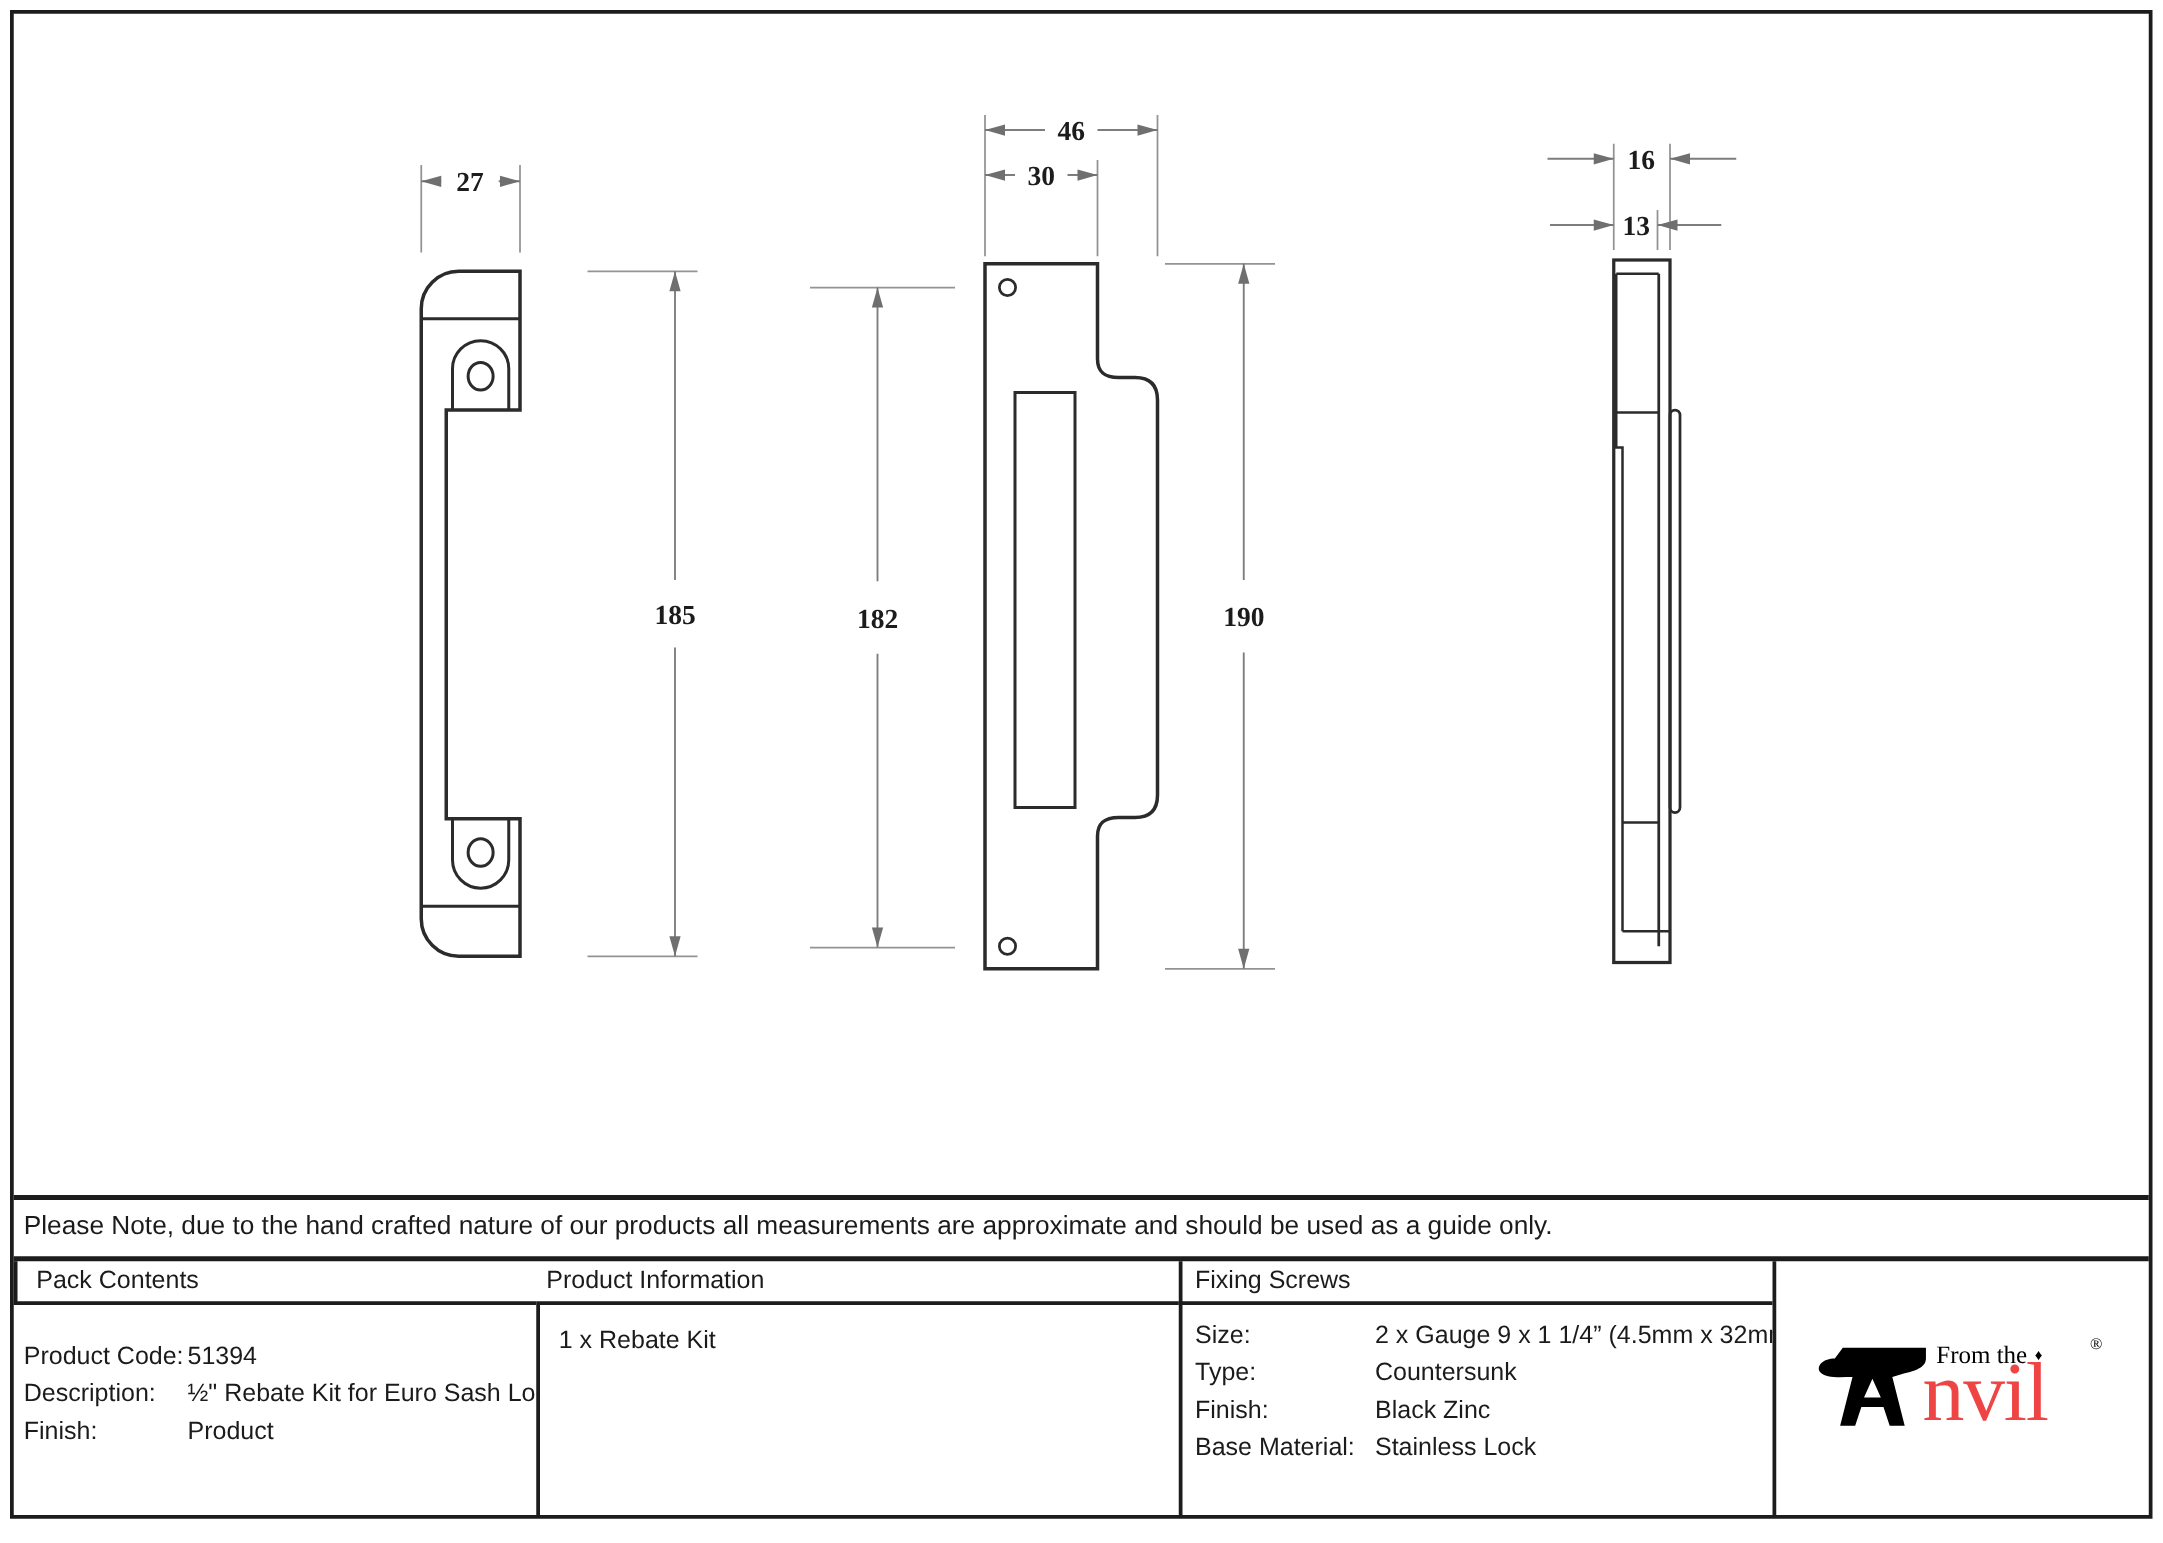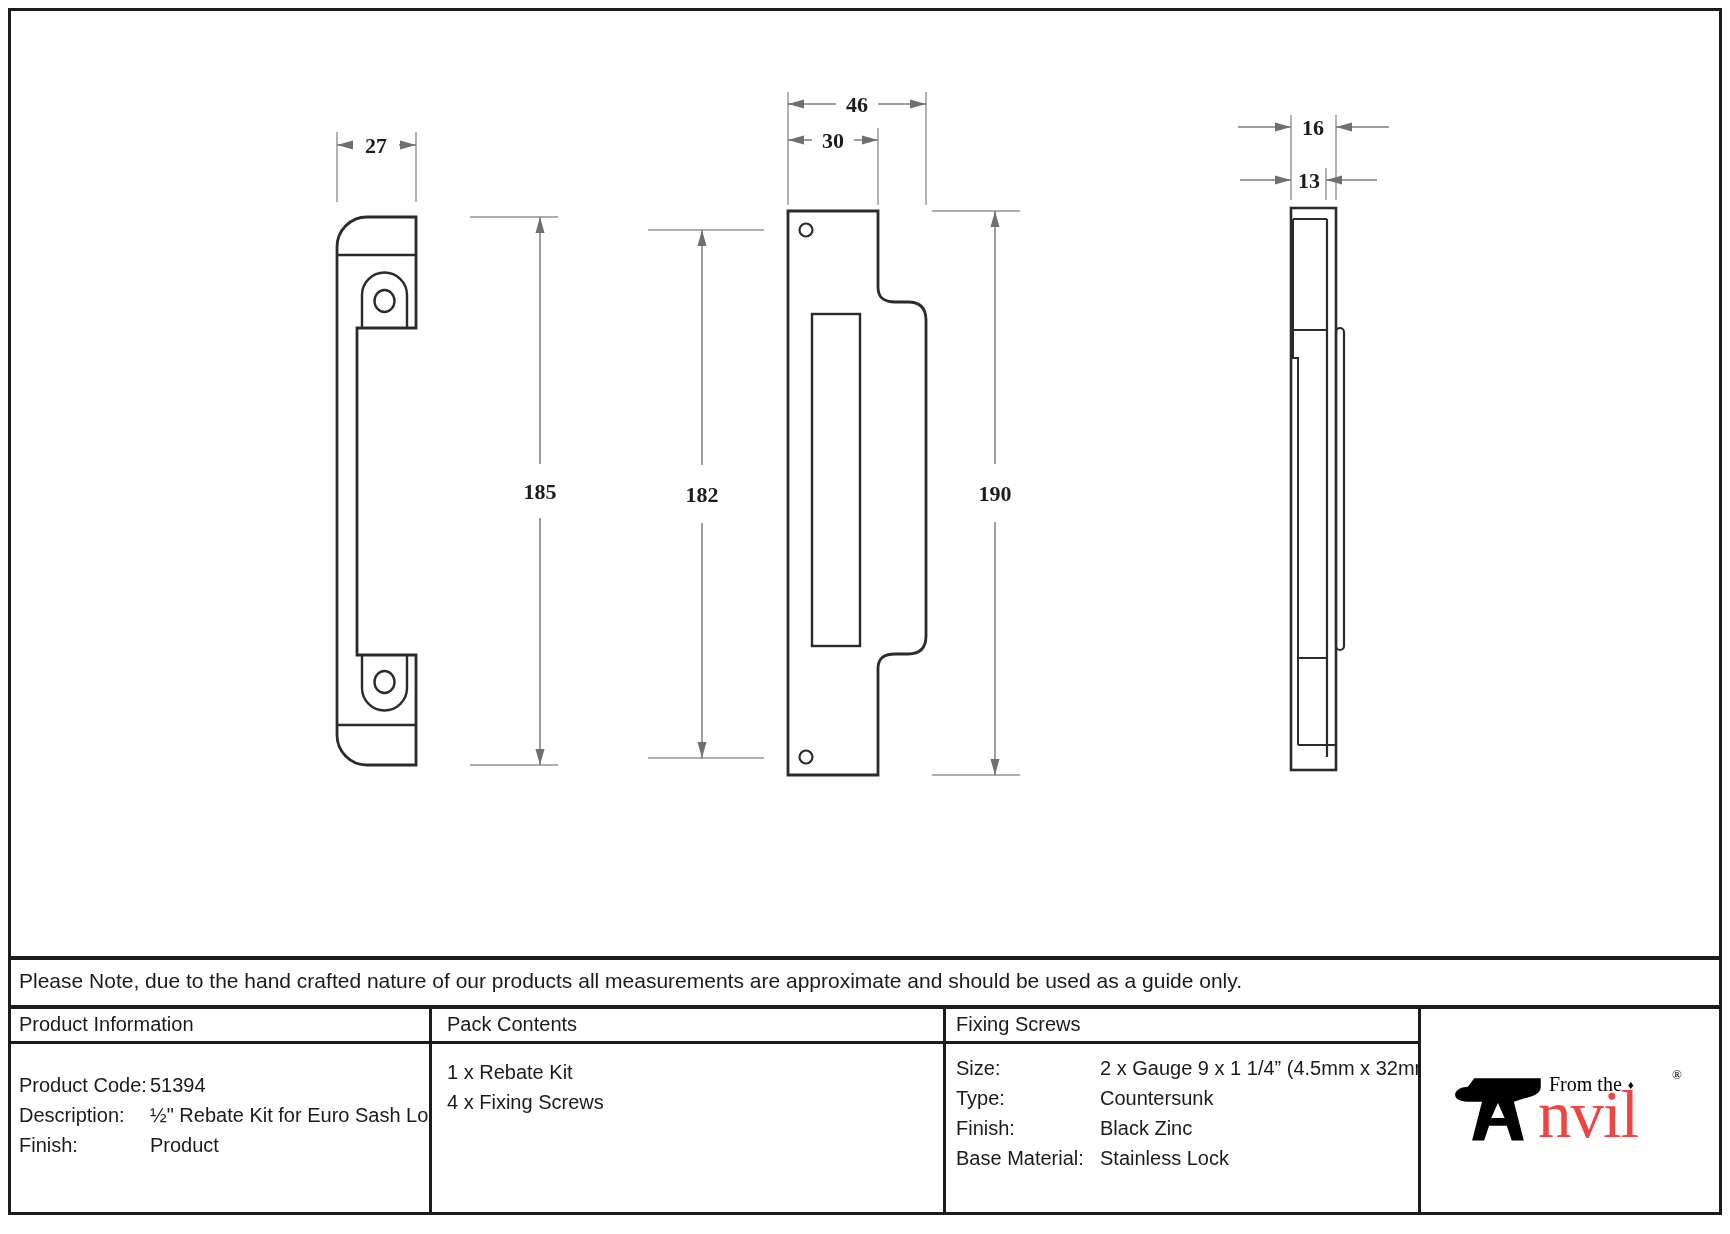--- a/index.html
+++ b/index.html
@@ -166,22 +166,22 @@
         <line class="part" stroke-width="2" x1="1298" y1="745" x2="1336" y2="745"></line>
         <rect class="part" stroke-width="2.2" x="1336" y="328" width="8" height="322" rx="4"></rect>
       </g>
     </svg>
   </div>
 
   <div class="note-row">Please Note, due to the hand crafted nature of our products all measurements are approximate and should be used as a guide only.</div>
 
   <div class="info-table">
 
+    <div class="cell hcell vline h2">Pack Contents</div>
     <div class="cell hcell h1">Product Information</div>
-    <div class="cell hcell vline h2">Pack Contents</div>
     <div class="cell hcell vline h3">Fixing Screws</div>
 
     <div class="cell vline logo-cell">
       <div class="logo">
         <svg class="anvil-svg" width="92" height="74" viewBox="0 0 130 104">
           <path fill="#000000" fill-rule="evenodd" d="M30,10 L124,10 L124,22 C124,32 112,36 99,39 L86,43 L100,98 L83,98 L76,77 L51,77 L44,98 L27,98 L41,43 C28,43 10,45 4,37 C0,30 8,22 21,22 Z M54,66 L63.5,45 L73,66 Z"></path>
         </svg>
         <div class="logo-fromthe">
           <span>From the</span><span class="logo-diamond">♦</span>
         </div>
@@ -200,21 +200,20 @@
         <span class="v">½" Rebate Kit for Euro Sash Lock</span>
       </div>
       <div class="kv">
         <span class="k">Finish:</span>
         <span class="v">Product</span>
       </div>
     </div>
 
     <div class="cell vline b2">
       <div class="pc-line">1 x Rebate Kit</div>
-      <div class="pc-line">4 x Fixing Screws</div>
     </div>
 
     <div class="cell vline b3">
       <div class="kv">
         <span class="k">Size:</span>
         <span class="v">2 x Gauge 9 x 1 1/4” (4.5mm x 32mm)</span>
       </div>
       <div class="kv">
         <span class="k"></span>
       </div>

